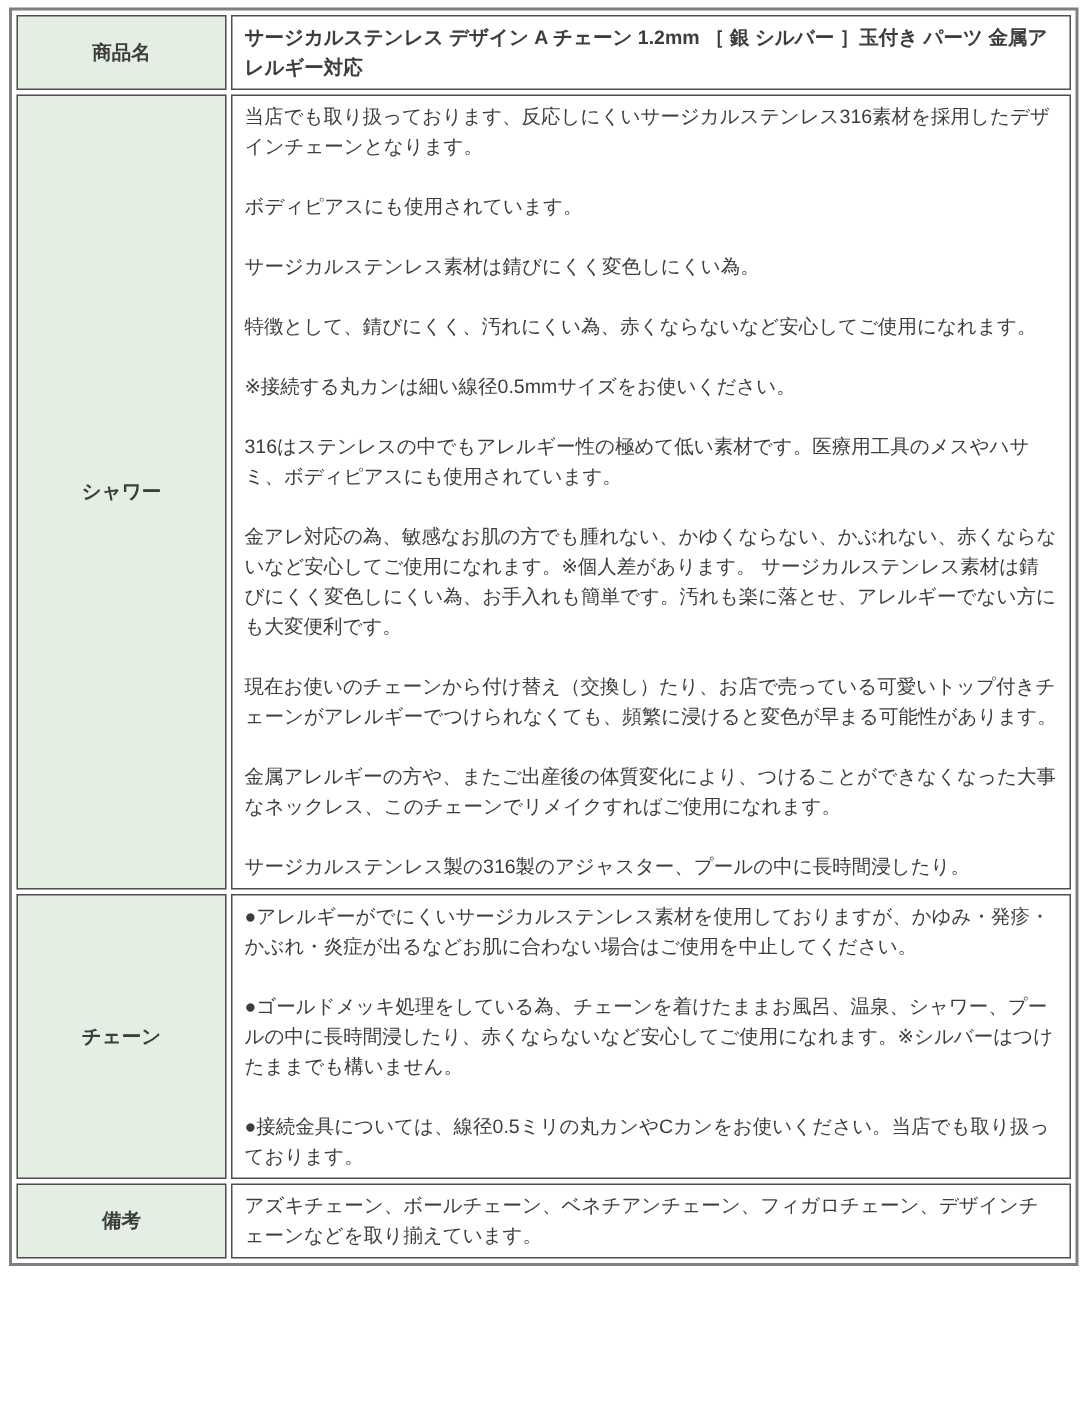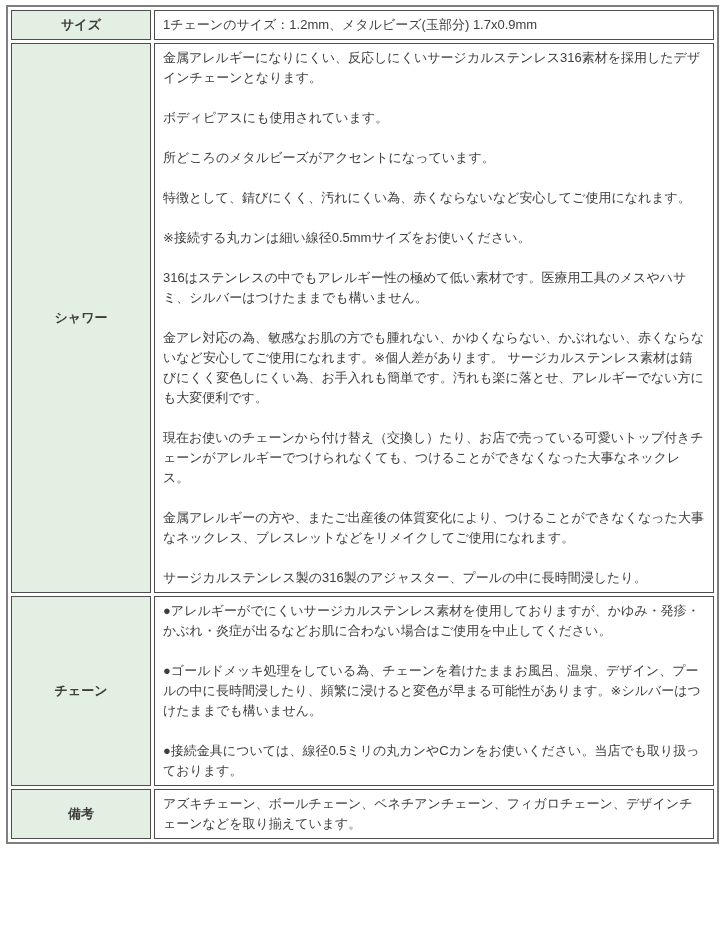--- a/index.html
+++ b/index.html
@@ -51,46 +51,46 @@
   }
   td.row-value p:first-child { margin-top: 0; }
   td.row-value p:last-child { margin-bottom: 0; }
   tr.bold-value td.row-value { font-weight: bold; }
 </style>
 </head>
 <body>
 
 <table class="spec-table">
   <tbody>
-    <tr>
-      <th class="row-label">サイズ</th>
+    <tr class="bold-value">
+      <th class="row-label">商品名</th>
       <td class="row-value">
-        <p>1チェーンのサイズ：1.2mm、メタルビーズ(玉部分) 1.7x0.9mm</p>
+        <p>サージカルステンレス デザイン A チェーン 1.2mm ［ 銀 シルバー ］玉付き パーツ 金属アレルギー対応</p>
       </td>
     </tr>
     <tr>
       <th class="row-label">シャワー</th>
       <td class="row-value">
-        <p>金属アレルギーになりにくい、反応しにくいサージカルステンレス316素材を採用したデザインチェーンとなります。</p>
+        <p>当店でも取り扱っております、反応しにくいサージカルステンレス316素材を採用したデザインチェーンとなります。</p>
         <p>ボディピアスにも使用されています。</p>
-        <p>所どころのメタルビーズがアクセントになっています。</p>
+        <p>サージカルステンレス素材は錆びにくく変色しにくい為。</p>
         <p>特徴として、錆びにくく、汚れにくい為、赤くならないなど安心してご使用になれます。</p>
         <p>※接続する丸カンは細い線径0.5mmサイズをお使いください。</p>
-        <p>316はステンレスの中でもアレルギー性の極めて低い素材です。医療用工具のメスやハサミ、シルバーはつけたままでも構いません。</p>
+        <p>316はステンレスの中でもアレルギー性の極めて低い素材です。医療用工具のメスやハサミ、ボディピアスにも使用されています。</p>
         <p>金アレ対応の為、敏感なお肌の方でも腫れない、かゆくならない、かぶれない、赤くならないなど安心してご使用になれます。※個人差があります。 サージカルステンレス素材は錆びにくく変色しにくい為、お手入れも簡単です。汚れも楽に落とせ、アレルギーでない方にも大変便利です。</p>
-        <p>現在お使いのチェーンから付け替え（交換し）たり、お店で売っている可愛いトップ付きチェーンがアレルギーでつけられなくても、つけることができなくなった大事なネックレス。</p>
-        <p>金属アレルギーの方や、またご出産後の体質変化により、つけることができなくなった大事なネックレス、ブレスレットなどをリメイクしてご使用になれます。</p>
+        <p>現在お使いのチェーンから付け替え（交換し）たり、お店で売っている可愛いトップ付きチェーンがアレルギーでつけられなくても、頻繁に浸けると変色が早まる可能性があります。</p>
+        <p>金属アレルギーの方や、またご出産後の体質変化により、つけることができなくなった大事なネックレス、このチェーンでリメイクすればご使用になれます。</p>
         <p>サージカルステンレス製の316製のアジャスター、プールの中に長時間浸したり。</p>
       </td>
     </tr>
     <tr>
       <th class="row-label">チェーン</th>
       <td class="row-value">
         <p>●アレルギーがでにくいサージカルステンレス素材を使用しておりますが、かゆみ・発疹・かぶれ・炎症が出るなどお肌に合わない場合はご使用を中止してください。</p>
-        <p>●ゴールドメッキ処理をしている為、チェーンを着けたままお風呂、温泉、デザイン、プールの中に長時間浸したり、頻繁に浸けると変色が早まる可能性があります。※シルバーはつけたままでも構いません。</p>
+        <p>●ゴールドメッキ処理をしている為、チェーンを着けたままお風呂、温泉、シャワー、プールの中に長時間浸したり、赤くならないなど安心してご使用になれます。※シルバーはつけたままでも構いません。</p>
         <p>●接続金具については、線径0.5ミリの丸カンやCカンをお使いください。当店でも取り扱っております。</p>
       </td>
     </tr>
     <tr>
       <th class="row-label">備考</th>
       <td class="row-value">
         <p>アズキチェーン、ボールチェーン、ベネチアンチェーン、フィガロチェーン、デザインチェーンなどを取り揃えています。</p>
       </td>
     </tr>
   </tbody>

